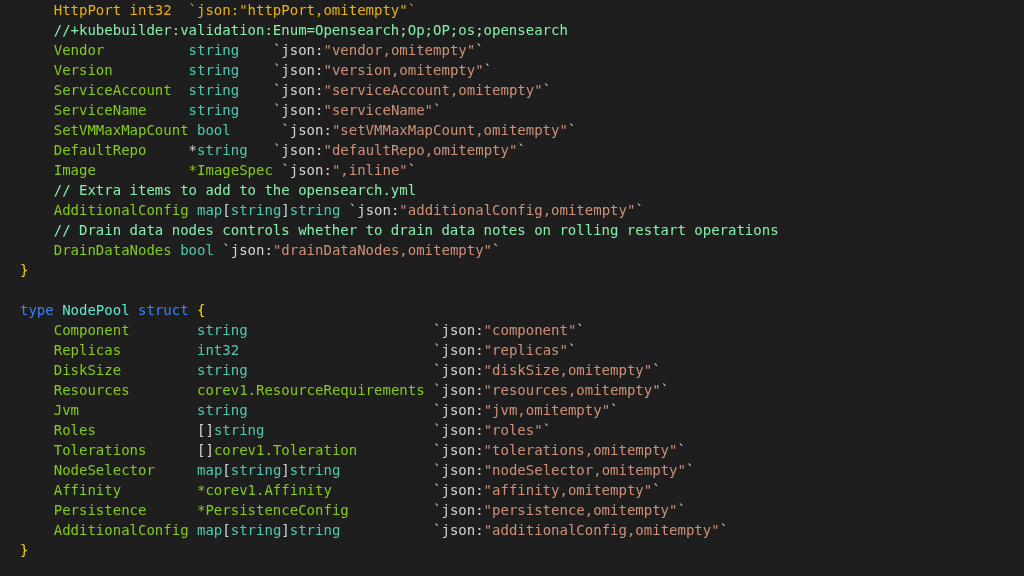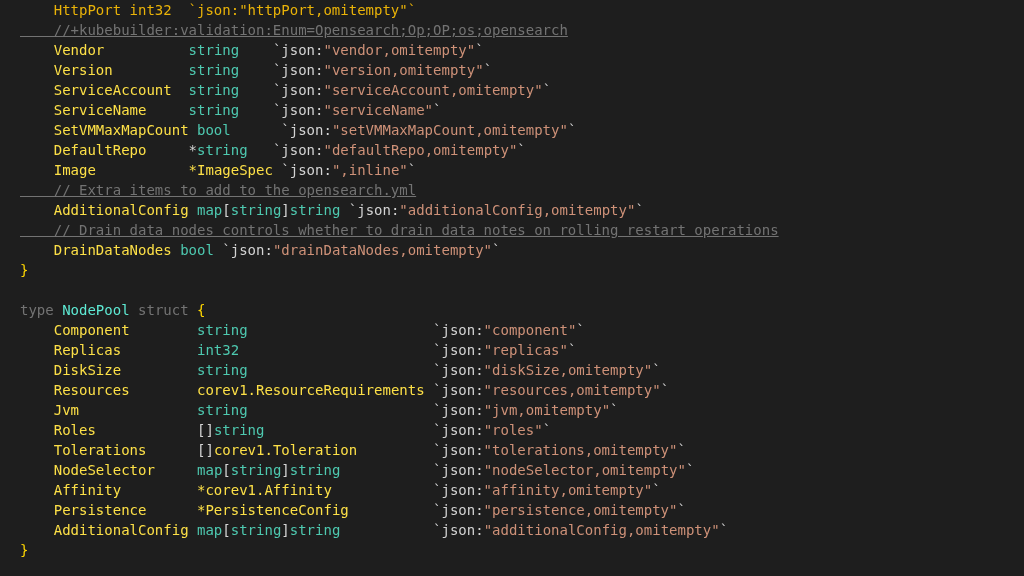--- a/index.html
+++ b/index.html
@@ -13,27 +13,27 @@
     line-height: 20px;
     color: #d4d4d4;
     overflow: hidden;
   }
   .editor {
     padding: 0 0 0 20px;
     white-space: pre;
   }
   .line { height: 20px; }
   .c-dim      { color: #eab308; }          
-  .c-keyword  { color: #737373; }          
+  .c-keyword  { color: #3b82f6; }          
   .c-typename { color: #5eead4; }          
   .c-type     { color: #4ec9b0; }          
   .c-string   { color: #ce9178; }          
-  .c-field    { color: #fde047; }
+  .c-field    { color: #84cc16; }
   .c-tag      { color: #d4d4d4; }          
-  .c-comment  { color: #737373; text-decoration: underline; }          
+  .c-comment  { color: #86efac; }          
   .c-brace    { color: #ffd700; }          
   .c-punct    { color: #d4d4d4; }
   .c-star     { color: #d4d4d4; }
 </style>
 </head>
 <body>
 
 <div class="editor" id="editor"><div class="line"><span class="c-dim">    HttpPort int32  `json:"httpPort,omitempty"`</span></div><div class="line"><span class="c-comment">    //+kubebuilder:validation:Enum=Opensearch;Op;OP;os;opensearch</span></div><div class="line">    <span class="c-field">Vendor</span>          <span class="c-type">string</span>    <span class="c-tag">`json:<span class="c-string">"vendor,omitempty"</span>`</span></div><div class="line">    <span class="c-field">Version</span>         <span class="c-type">string</span>    <span class="c-tag">`json:<span class="c-string">"version,omitempty"</span>`</span></div><div class="line">    <span class="c-field">ServiceAccount</span>  <span class="c-type">string</span>    <span class="c-tag">`json:<span class="c-string">"serviceAccount,omitempty"</span>`</span></div><div class="line">    <span class="c-field">ServiceName</span>     <span class="c-type">string</span>    <span class="c-tag">`json:<span class="c-string">"serviceName"</span>`</span></div><div class="line">    <span class="c-field">SetVMMaxMapCount</span> <span class="c-type">bool</span>      <span class="c-tag">`json:<span class="c-string">"setVMMaxMapCount,omitempty"</span>`</span></div><div class="line">    <span class="c-field">DefaultRepo</span>     <span class="c-star">*</span><span class="c-type">string</span>   <span class="c-tag">`json:<span class="c-string">"defaultRepo,omitempty"</span>`</span></div><div class="line">    <span class="c-field">Image</span>           <span class="c-field">*ImageSpec</span> <span class="c-tag">`json:<span class="c-string">",inline"</span>`</span></div><div class="line"><span class="c-comment">    // Extra items to add to the opensearch.yml</span></div><div class="line">    <span class="c-field">AdditionalConfig</span> <span class="c-type">map</span><span class="c-punct">[</span><span class="c-type">string</span><span class="c-punct">]</span><span class="c-type">string</span> <span class="c-tag">`json:<span class="c-string">"additionalConfig,omitempty"</span>`</span></div><div class="line"><span class="c-comment">    // Drain data nodes controls whether to drain data notes on rolling restart operations</span></div><div class="line">    <span class="c-field">DrainDataNodes</span> <span class="c-type">bool</span> <span class="c-tag">`json:<span class="c-string">"drainDataNodes,omitempty"</span>`</span></div><div class="line"><span class="c-brace">}</span></div><div class="line"> </div><div class="line"><span class="c-keyword">type</span> <span class="c-typename">NodePool</span> <span class="c-keyword">struct</span> <span class="c-brace">{</span></div><div class="line">    <span class="c-field">Component</span>        <span class="c-type">string</span>                      <span class="c-tag">`json:<span class="c-string">"component"</span>`</span></div><div class="line">    <span class="c-field">Replicas</span>         <span class="c-type">int32</span>                       <span class="c-tag">`json:<span class="c-string">"replicas"</span>`</span></div><div class="line">    <span class="c-field">DiskSize</span>         <span class="c-type">string</span>                      <span class="c-tag">`json:<span class="c-string">"diskSize,omitempty"</span>`</span></div><div class="line">    <span class="c-field">Resources</span>        <span class="c-field">corev1.ResourceRequirements</span> <span class="c-tag">`json:<span class="c-string">"resources,omitempty"</span>`</span></div><div class="line">    <span class="c-field">Jvm</span>              <span class="c-type">string</span>                      <span class="c-tag">`json:<span class="c-string">"jvm,omitempty"</span>`</span></div><div class="line">    <span class="c-field">Roles</span>            <span class="c-punct">[]</span><span class="c-type">string</span>                    <span class="c-tag">`json:<span class="c-string">"roles"</span>`</span></div><div class="line">    <span class="c-field">Tolerations</span>      <span class="c-punct">[]</span><span class="c-field">corev1.Toleration</span>         <span class="c-tag">`json:<span class="c-string">"tolerations,omitempty"</span>`</span></div><div class="line">    <span class="c-field">NodeSelector</span>     <span class="c-type">map</span><span class="c-punct">[</span><span class="c-type">string</span><span class="c-punct">]</span><span class="c-type">string</span>           <span class="c-tag">`json:<span class="c-string">"nodeSelector,omitempty"</span>`</span></div><div class="line">    <span class="c-field">Affinity</span>         <span class="c-field">*corev1.Affinity</span>            <span class="c-tag">`json:<span class="c-string">"affinity,omitempty"</span>`</span></div><div class="line">    <span class="c-field">Persistence</span>      <span class="c-field">*PersistenceConfig</span>          <span class="c-tag">`json:<span class="c-string">"persistence,omitempty"</span>`</span></div><div class="line">    <span class="c-field">AdditionalConfig</span> <span class="c-type">map</span><span class="c-punct">[</span><span class="c-type">string</span><span class="c-punct">]</span><span class="c-type">string</span>           <span class="c-tag">`json:<span class="c-string">"additionalConfig,omitempty"</span>`</span></div><div class="line"><span class="c-brace">}</span></div></div>
 
 </body></html>

